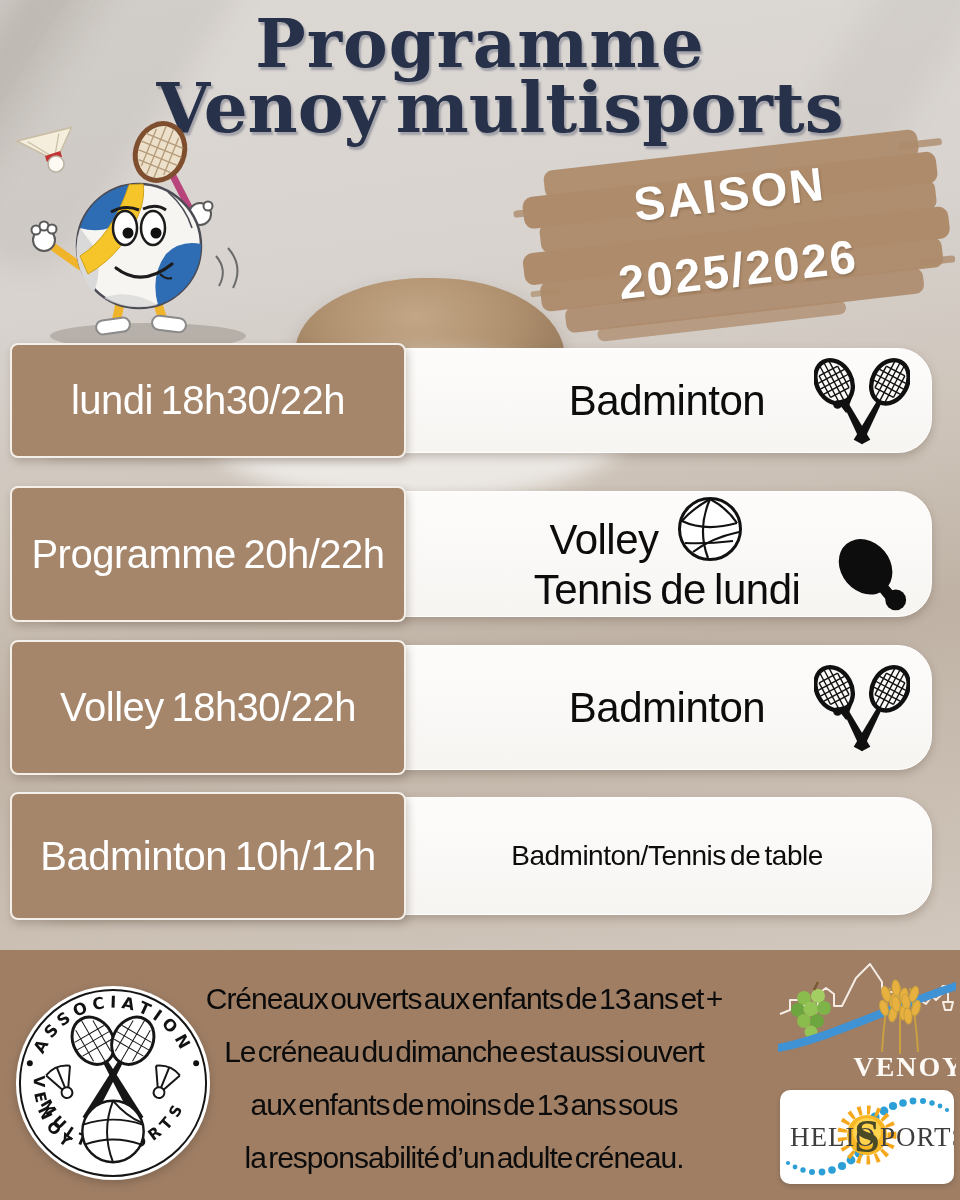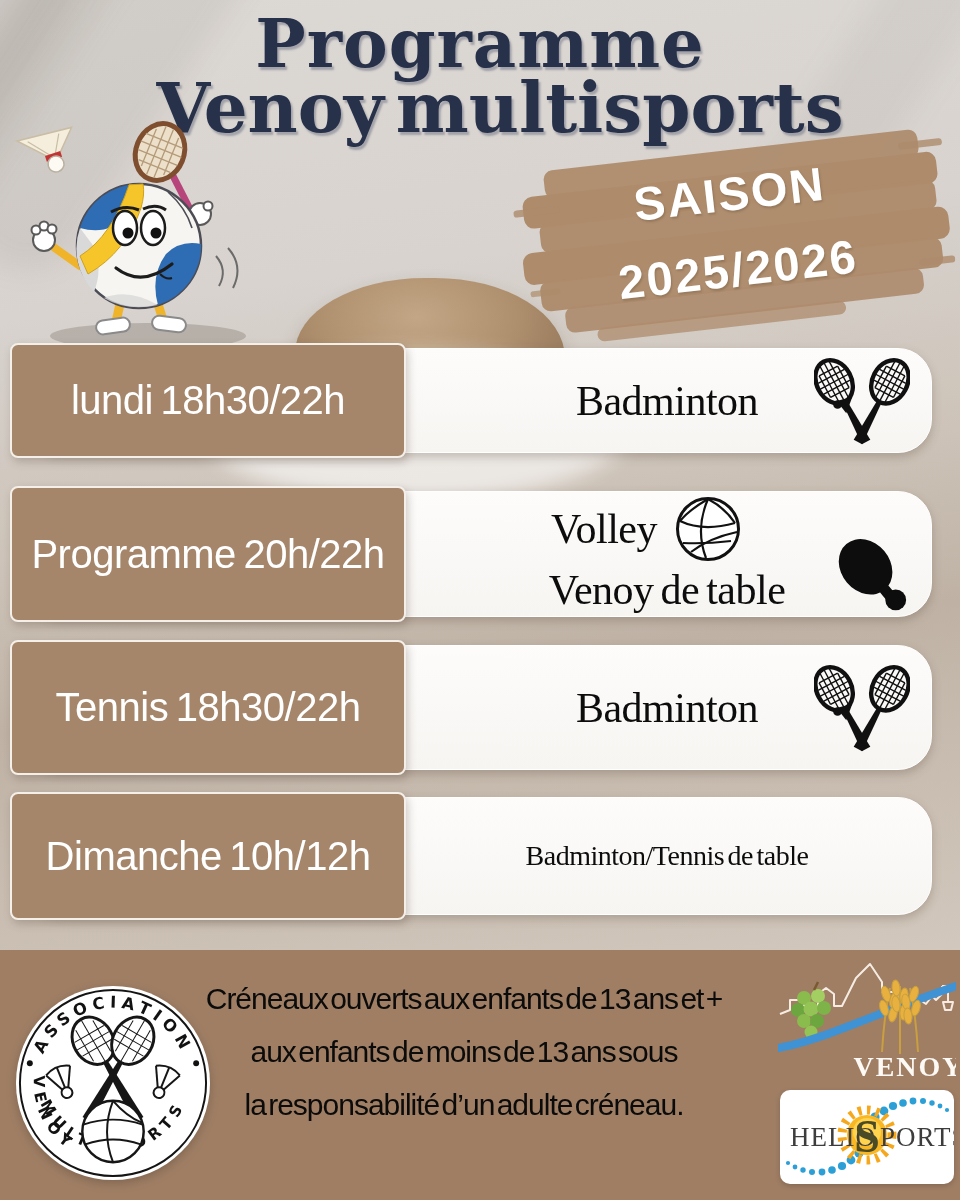--- a/index.html
+++ b/index.html
@@ -64,24 +64,24 @@
   .card-brown {
     position:absolute; left:0; top:0; bottom:0; width:396px;
     background:#a5866b; border:2.5px solid #f4efe8; border-radius:8px;
     box-shadow:2px 4px 8px rgba(85,70,55,.28);
     display:flex; align-items:center; justify-content:center;
     color:#ffffff; font-size:40px; letter-spacing:-0.5px; word-spacing:-3px;
   }
   .sport-zone {
     position:absolute; left:400px; right:8px; top:5px; bottom:5px;
     display:flex; align-items:center; justify-content:center;
-    color:#0c0c0c; font-size:42px; letter-spacing:-0.5px; word-spacing:-3px;font-family:Liberation Serif, serif;
+    color:#0c0c0c; font-size:42px; letter-spacing:-0.5px; word-spacing:-3px;
   }
   .sport-zone.two-line { flex-direction:column; gap:2px; }
-  .sport-line1 { display:flex; align-items:center; gap:16px; margin-left:-40px; }
+  .sport-line1 { display:flex; align-items:flex-end; gap:16px; margin-left:-40px; }
   .sport-zone .wide { font-size:28px; }
   .icon-right { position:absolute; right:22px; top:50%; transform:translateY(-50%); }
   .icon-paddle { position:absolute; right:20px; bottom:4px; }
 
   
   .footer { position:absolute; left:0; top:950px; width:960px; height:250px; background:#9f7e64; }
   .assoc-logo { position:absolute; left:14px; top:34px; filter:drop-shadow(0 3px 5px rgba(60,45,35,.3)); }
   .note { position:absolute; left:162px; top:22px; width:604px; text-align:center;
     color:#0b0b0b; font-size:30px; line-height:53px; letter-spacing:-1px; word-spacing:-5px; }
   .venoy-logo { position:absolute; left:778px; top:6px; }
@@ -272,43 +272,43 @@
 
   <section class="row r2">
     <div class="card-white"></div>
     <div class="sport-zone two-line">
       <div class="sport-line1">
         <span>Volley</span>
         <svg width="70" height="70" viewBox="0 0 70 70">
             <use href="#sym-volleyball"></use>
           </svg>
       </div>
-      <div>Venoy de table</div>
+      <div>Tennis de lundi</div>
     </div>
     <svg class="icon-paddle" width="86" height="86" viewBox="0 0 95 95">
         <use href="#sym-paddle"></use>
       </svg>
     <div class="card-brown">Programme 20h/22h</div>
   </section>
 
   <section class="row r3">
     <div class="card-white"></div>
     <div class="sport-zone">Badminton</div>
     <svg class="icon-right" width="96" height="98" viewBox="0 0 110 112">
         <use href="#sym-rackets"></use>
       </svg>
-    <div class="card-brown">Tennis 18h30/22h</div>
+    <div class="card-brown">Volley 18h30/22h</div>
   </section>
 
   <section class="row r4">
     <div class="card-white"></div>
     <div class="sport-zone">
       <span class="wide">Badminton/Tennis de table</span>
     </div>
-    <div class="card-brown">Dimanche 10h/12h</div>
+    <div class="card-brown">Badminton 10h/12h</div>
   </section>
 
   <footer class="footer">
 
     <svg class="assoc-logo" width="198" height="198" viewBox="0 0 200 200">
       <defs>
         <path id="arcTop" d="M 24,100 A 76,76 0 0 1 176,100" fill="none"></path>
         <path id="arcBottom" d="M 24,112 A 79,79 0 0 0 176,112" fill="none"></path>
         <path id="arcLeft" d="M 20,97 A 80,80 0 0 0 54,166" fill="none"></path>
       </defs>
@@ -370,20 +370,21 @@
         <circle cx="100" cy="149" r="31" fill="#ffffff" stroke-width="2.5"></circle>
         <path d="M 100,118 Q 88,149 100,180" stroke-width="2"></path>
         <path d="M 70,142 Q 100,132 130,142" stroke-width="2"></path>
         <path d="M 72,162 Q 100,152 128,162" stroke-width="2"></path>
         <path d="M 100,118 Q 114,134 129,140" stroke-width="2"></path>
       </g>
     </svg>
 
     <div class="note">
       <div>Créneaux ouverts aux enfants de 13 ans et +</div>
+      <div>Le créneau du dimanche est  aussi ouvert</div>
       <div>aux enfants de moins de 13 ans sous</div>
       <div>la responsabilité d’un adulte créneau.</div>
     </div>
 
     <svg class="venoy-logo" width="178" height="128" viewBox="0 0 178 128">
       <g fill="none" stroke="#f6ece3" stroke-width="2" stroke-linejoin="round">
         <polyline points="2,58 12,54 12,44 26,44 26,50 40,50 40,38 48,32 56,38 56,50 64,50 78,22 92,8 104,26 104,36 116,36 122,42 134,42 134,48 142,44 148,48 154,40 158,44 164,38 164,30"></polyline>
         <path d="M 164,30 h 12 m -6,0 v 16 m -5,0 h 10 l -2,8 h -6 Z"></path>
       </g>
       <g>

